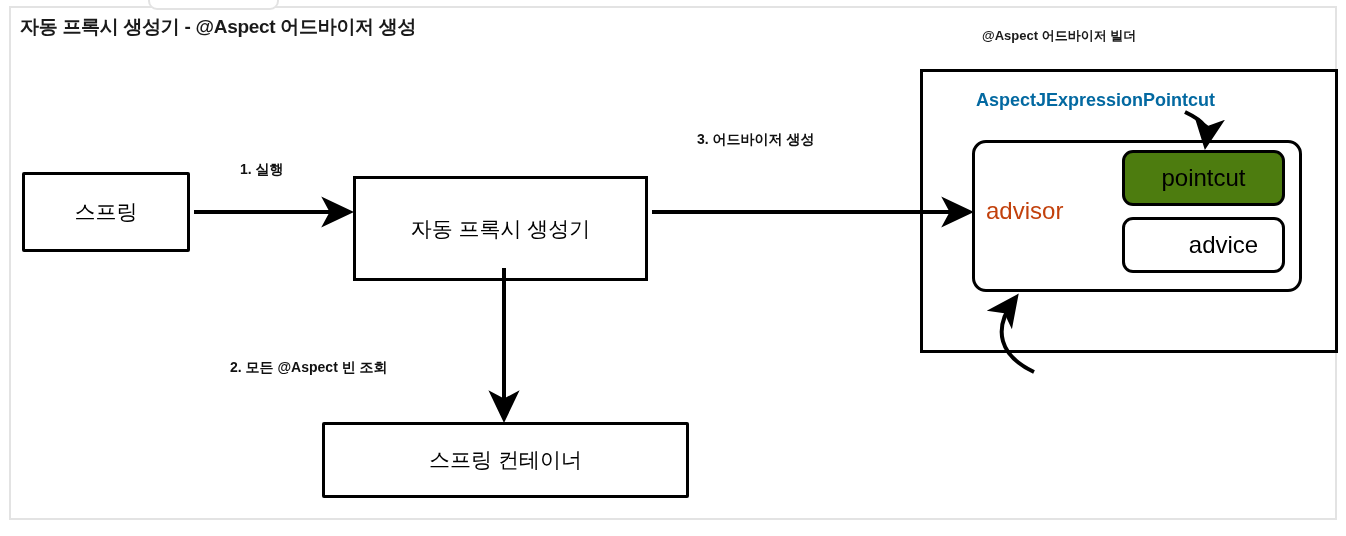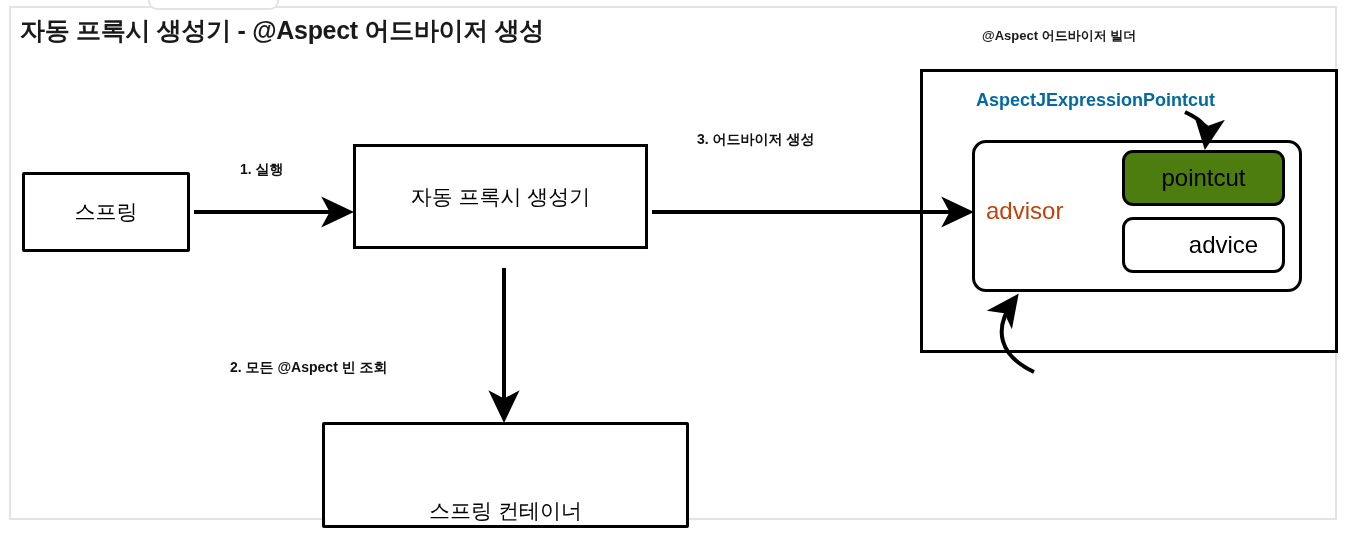--- a/index.html
+++ b/index.html
@@ -37,21 +37,21 @@
     border-top: none;
     border-radius: 0 0 9px 9px;
     box-sizing: border-box;
     background: #ffffff;
   }
 
   .diagram-title {
     position: absolute;
     left: 20px;
     top: 14px;
-    font-size: 25px;
+    font-size: 19px;
     font-weight: bold;
     color: #1a1a1a;
     letter-spacing: -0.3px;
     white-space: nowrap;
   }
 
   .box {
     position: absolute;
     box-sizing: border-box;
     background: #ffffff;
@@ -179,25 +179,25 @@
 
   <div id="page-frame"></div>
   <div id="top-tab"></div>
 
   <div class="diagram-title">자동 프록시 생성기 - @Aspect 어드바이저 생성</div>
 
   <div class="box rounded" style="left:22px; top:172px; width:168px; height:80px;">
     <span class="box-label">스프링</span>
   </div>
 
-  <div class="box sharp" style="left:353px; top:144px; width:295px; height:105px;">
+  <div class="box sharp" style="left:353px; top:176px; width:295px; height:105px;">
     <span class="box-label">자동 프록시 생성기</span>
   </div>
 
-  <div class="box rounded" style="left:322px; top:422px; width:367px; height:106px;align-items:flex-end;">
+  <div class="box rounded" style="left:322px; top:422px; width:367px; height:76px;">
     <span class="box-label">스프링 컨테이너</span>
   </div>
 
   <div id="builder-title">@Aspect 어드바이저 빌더</div>
   <div id="builder-box"></div>
   <div id="pointcut-class-label">AspectJExpressionPointcut</div>
 
   <div id="advisor-box"></div>
   <div id="advisor-label">advisor</div>
 

